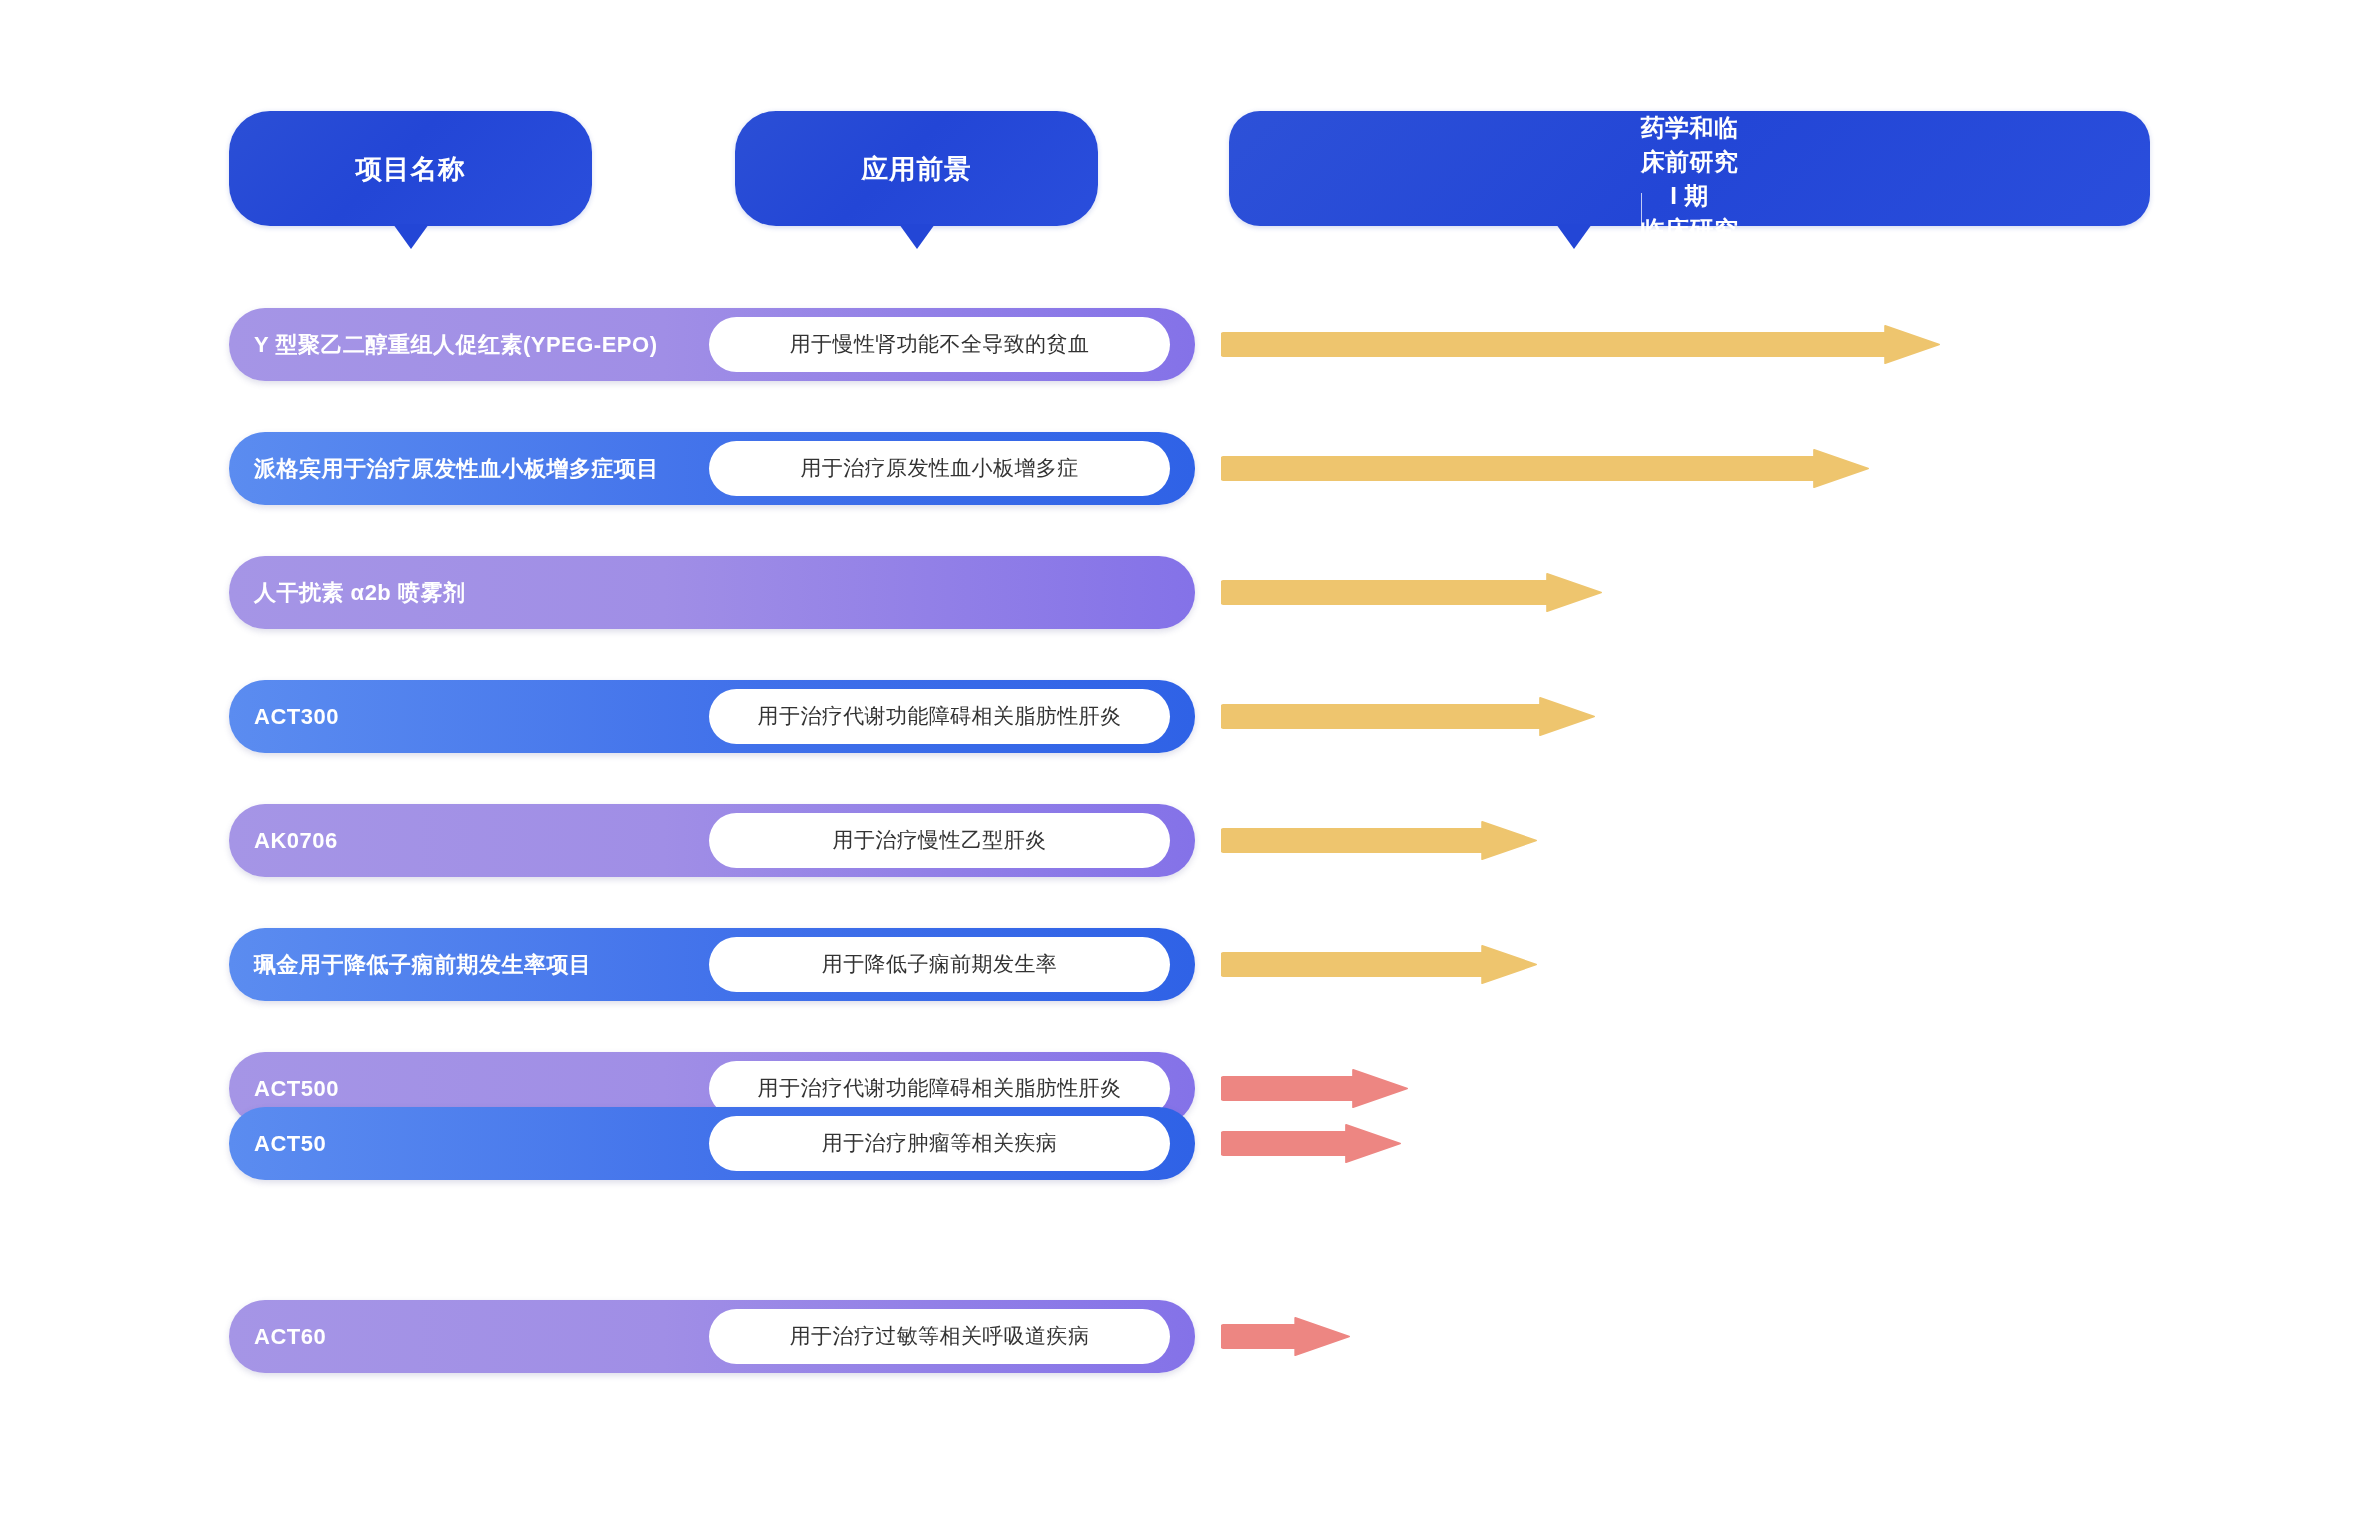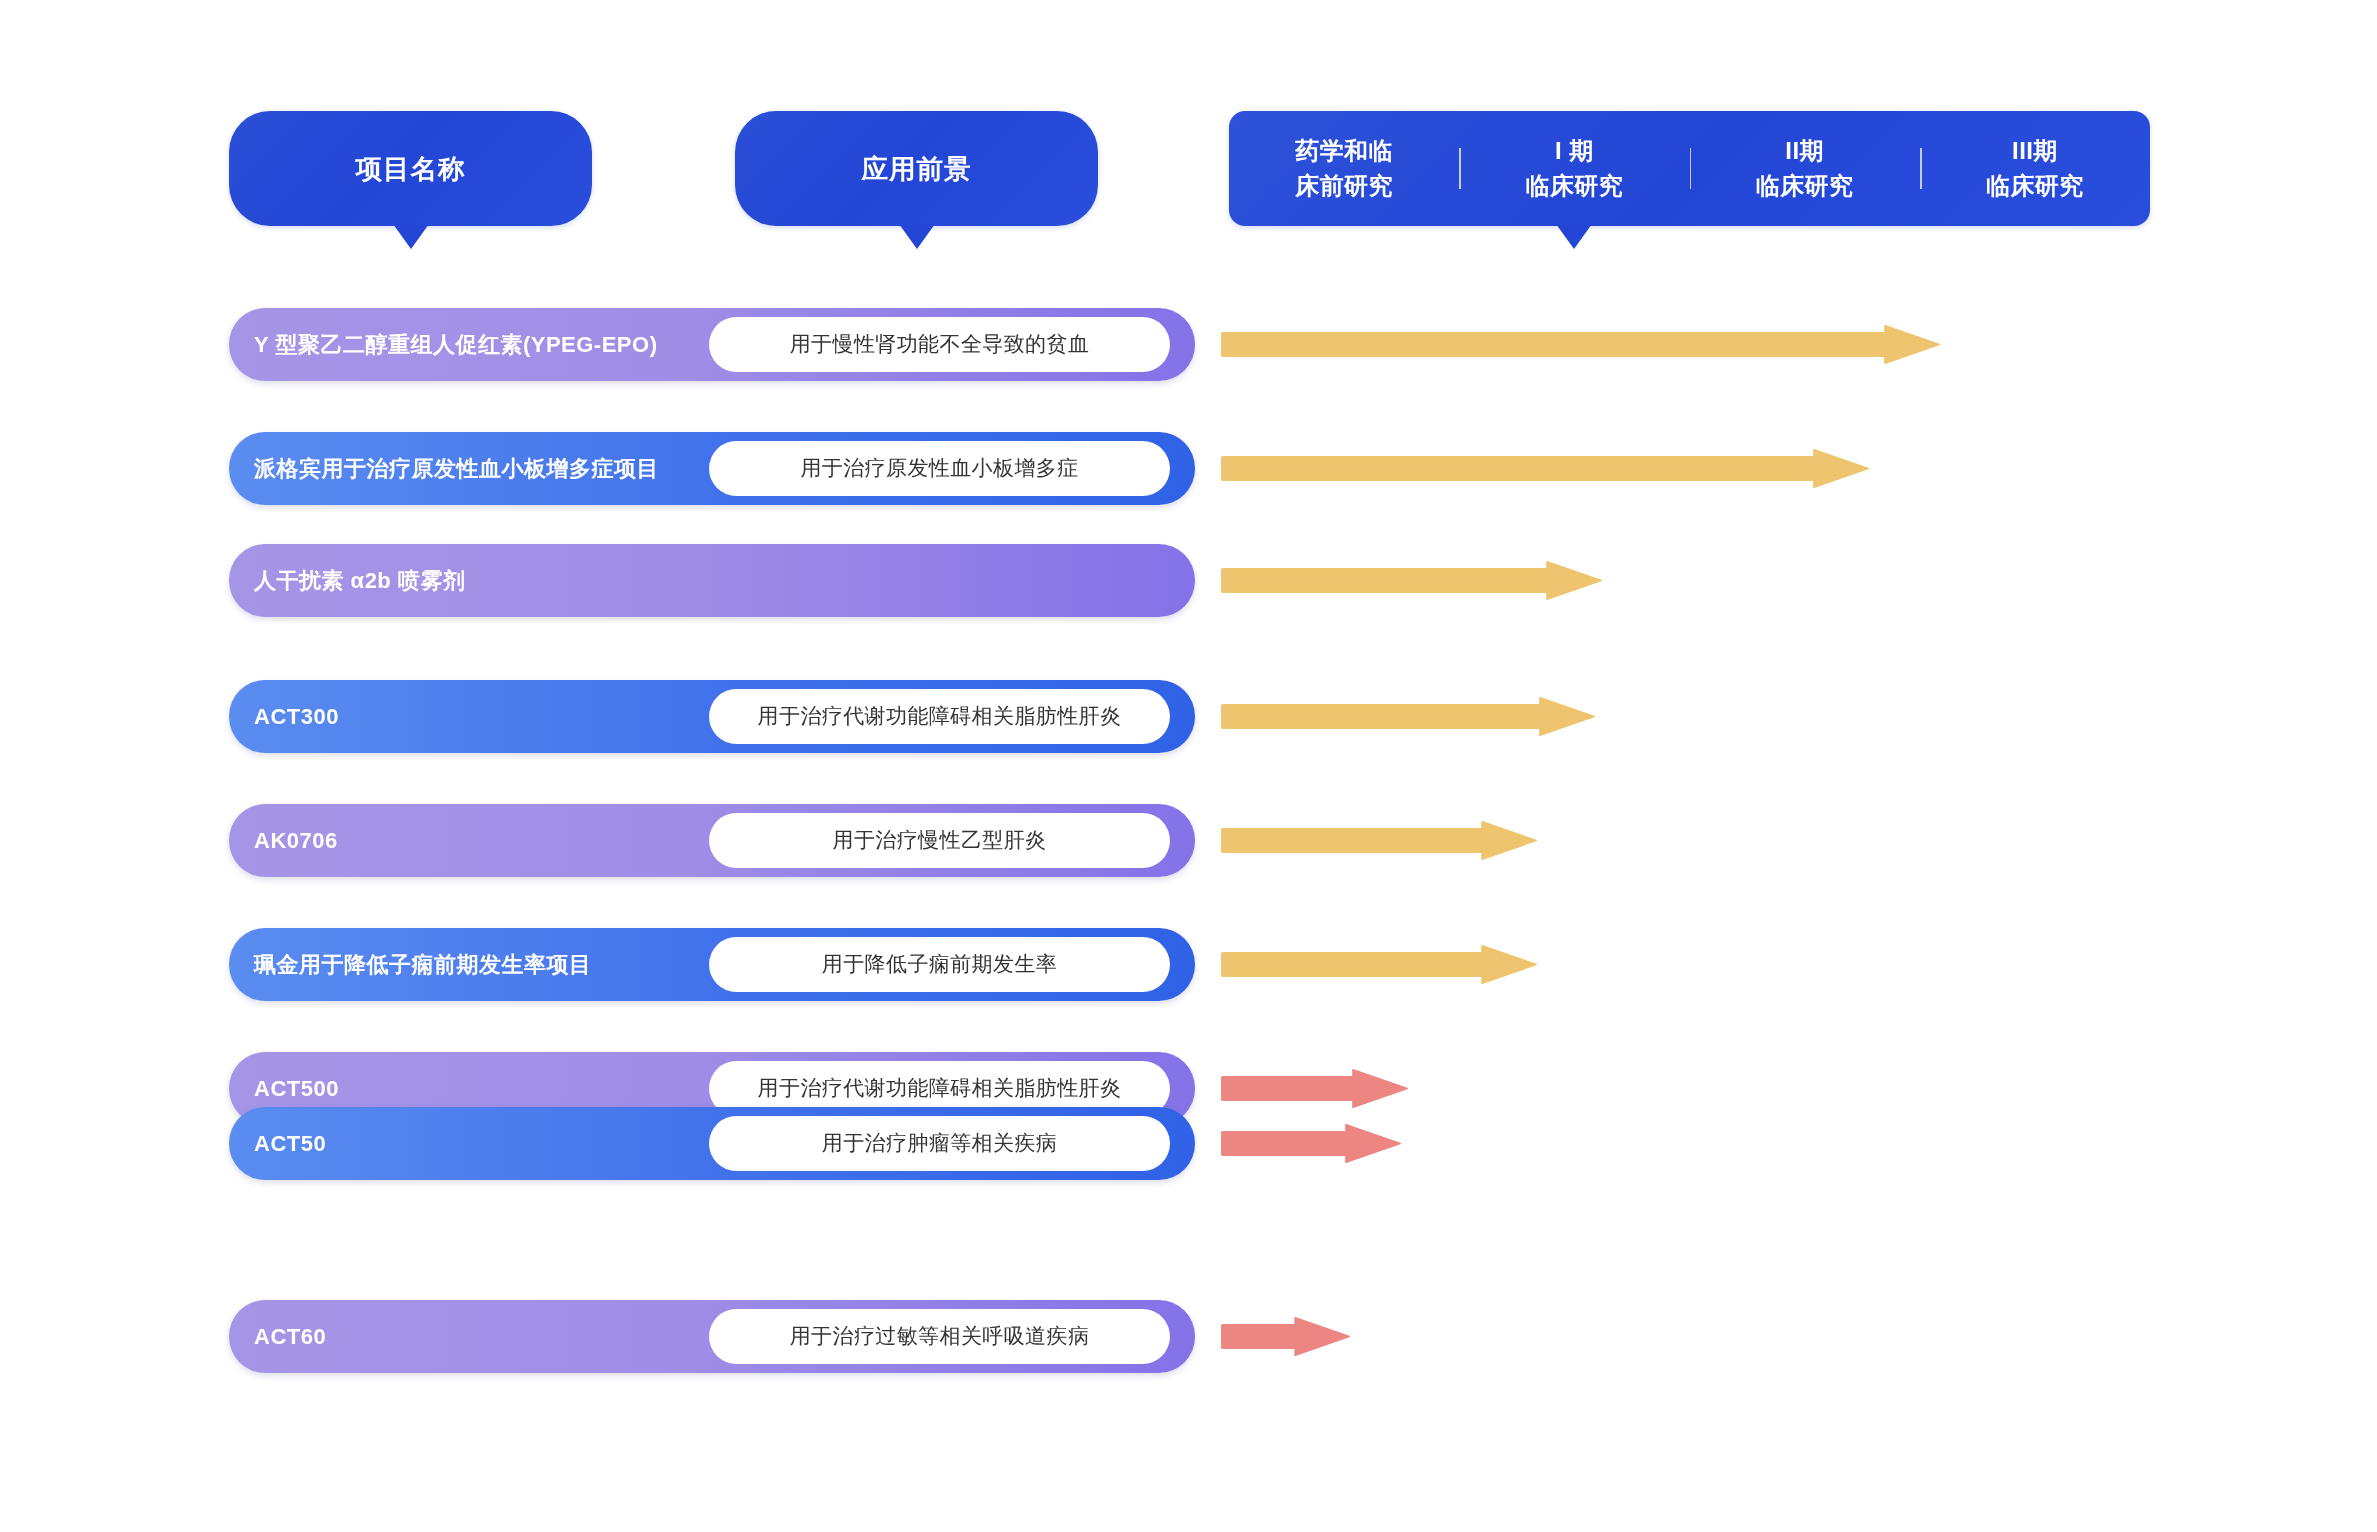--- a/index.html
+++ b/index.html
@@ -30,23 +30,24 @@
     border-right:18.6px solid transparent;
     border-top:25px solid #2346d6;
   }
   #hdr-name{left:229px;top:111px;width:363px;height:115px;}
   #hdr-indication{left:735px;top:111px;width:363px;height:115px;}
 
   
   #phase-bar{
     position:absolute;left:1229px;top:111px;width:921px;height:115px;
     background:linear-gradient(135deg,#2d51d8 0%,#2346d6 50%,#2a4edc 100%);
-    border-radius:16px;
+    border-radius:31px;
     display:flex;align-items:center;
     box-shadow:0 1.8px 5.3px rgba(30,60,180,.18);
+    flex-direction:column;
   }
   #phase-bar .tail{
     position:absolute;left:37.5%;bottom:-23px;transform:translateX(-50%);
     width:0;height:0;
     border-left:18.6px solid transparent;
     border-right:18.6px solid transparent;
     border-top:25px solid #2346d6;
   }
   .phase-col{
     flex:1 1 0;
@@ -139,21 +140,21 @@
         <div class="bar blue">
           <div class="bar-label">派格宾用于治疗原发性血小板增多症项目</div>
           <div class="pill">用于治疗原发性血小板增多症</div>
         </div>
         <div class="arrow" style="left: 1221px; width: 648px;">
           <svg viewBox="0 0 731 44" preserveAspectRatio="none">
             <path d="M3,9 H669 V1 L730,22 L669,43 V35 H3 Q0,35 0,32 V12 Q0,9 3,9 Z" fill="#eec56e" stroke="#eec56e" stroke-width="2" stroke-linejoin="round"></path>
           </svg>
         </div>
       </div>
-      <div class="row" style="top: 544px;">
+      <div class="row" style="top: 556px;">
         <div class="bar purple">
           <div class="bar-label">人干扰素 α2b 喷雾剂</div>
         </div>
         <div class="arrow" style="left: 1221px; width: 381px;">
           <svg viewBox="0 0 430 44" preserveAspectRatio="none">
             <path d="M3,9 H368 V1 L429,22 L368,43 V35 H3 Q0,35 0,32 V12 Q0,9 3,9 Z" fill="#eec56e" stroke="#eec56e" stroke-width="2" stroke-linejoin="round"></path>
           </svg>
         </div>
       </div>
       <div class="row" style="top: 680px;">

